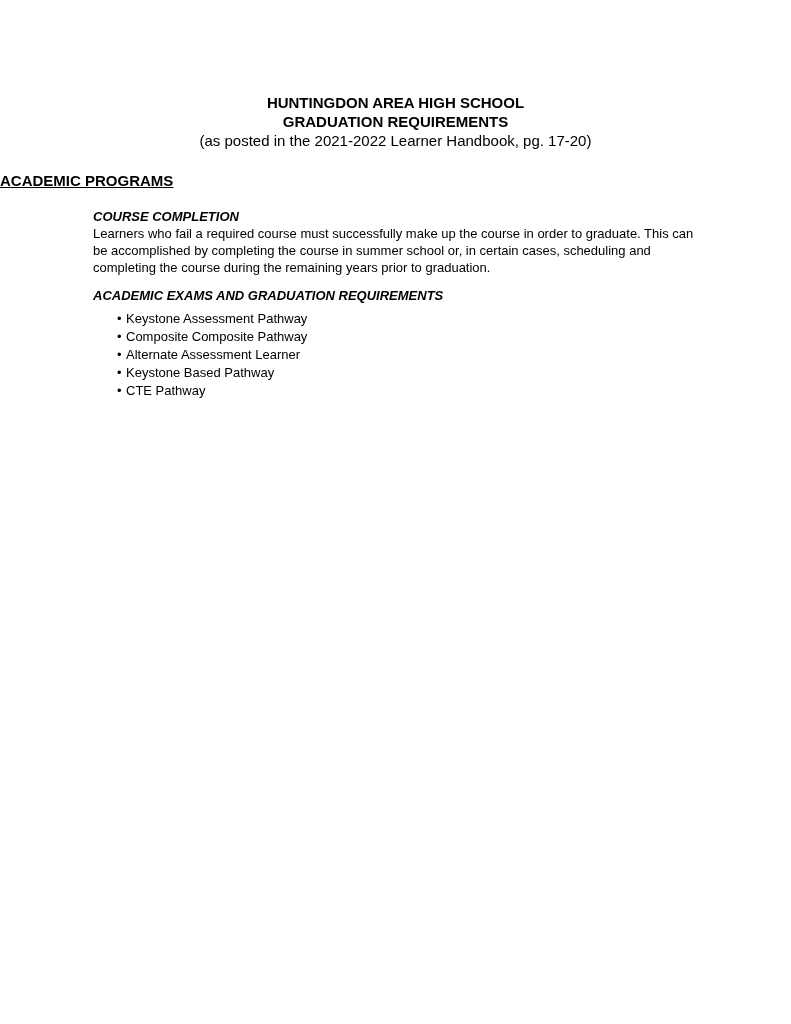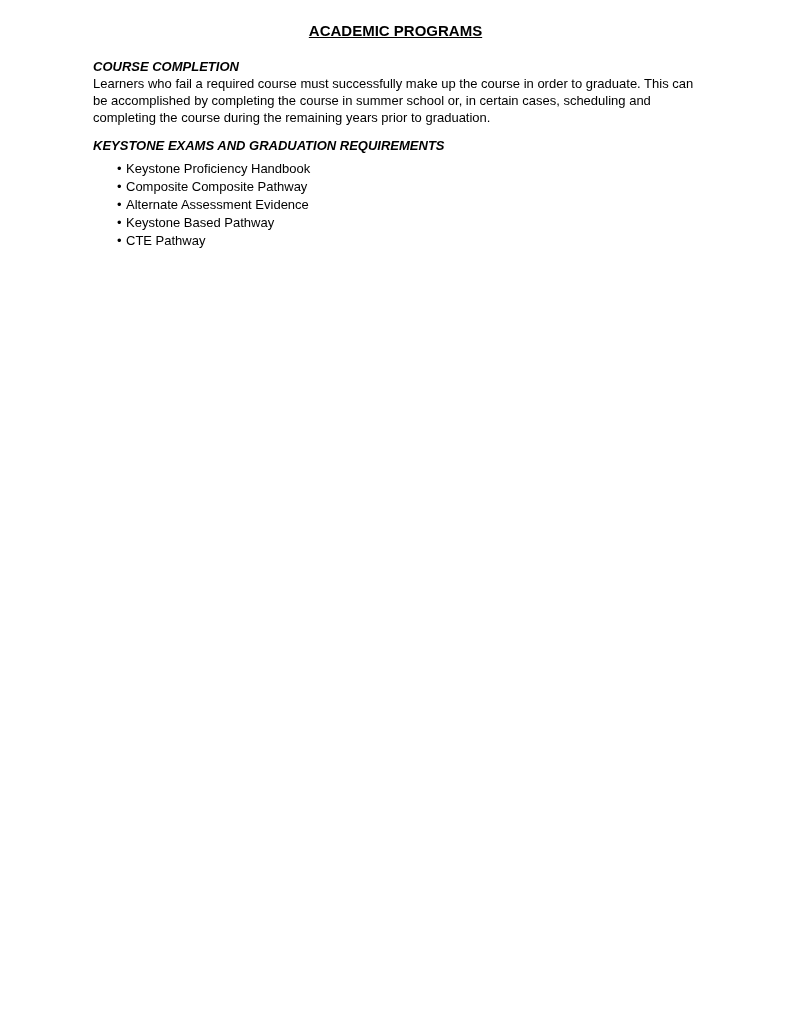--- a/index.html
+++ b/index.html
@@ -30,21 +30,20 @@
     margin: 0;
   }
   .doc-subtitle {
     font-size: 15px;
     font-weight: normal;
     line-height: 19px;
     margin: 0;
   }
   .section-heading {
     margin-top: 22px;
-    text-align: center;
     font-size: 15px;
     font-weight: bold;
     text-decoration: underline;
   }
   .content {
     margin-left: 93px;
     width: 612px;
     font-size: 13px;
     line-height: 17px;
     margin-top: 19px;
@@ -81,45 +80,50 @@
   .bullet-marker {
     width: 9px;
     flex: 0 0 9px;
   }
 </style>
 </head>
 <body>
 
 <div class="page">
 
+  <div class="doc-header">
+    <div class="doc-title">HUNTINGDON AREA HIGH SCHOOL</div>
+    <div class="doc-title">GRADUATION REQUIREMENTS</div>
+    <div class="doc-subtitle">(as posted in the 2021-2022 Learner Handbook, pg. 17-20)</div>
+  </div>
 
   <div class="section-heading">ACADEMIC PROGRAMS</div>
 
   <div class="content">
 
     <h3 class="sub-heading first">COURSE COMPLETION</h3>
 
 
     <p class="para">Learners who fail a required course must successfully make up the course in order to graduate. This can be accomplished by completing the course in summer school or, in certain cases, scheduling and completing the course during the remaining years prior to graduation.</p>
 
-    <h3 class="sub-heading later">KEYSTONE EXAMS AND GRADUATION REQUIREMENTS</h3>
+    <h3 class="sub-heading later">ACADEMIC EXAMS AND GRADUATION REQUIREMENTS</h3>
 
 
     <div class="bullet-list">
       <div class="bullet-item">
         <span class="bullet-marker">•</span>
-        <span>Keystone Proficiency Handbook</span>
+        <span>Keystone Assessment Pathway</span>
       </div>
       <div class="bullet-item">
         <span class="bullet-marker">•</span>
         <span>Composite Composite Pathway</span>
       </div>
       <div class="bullet-item">
         <span class="bullet-marker">•</span>
-        <span>Alternate Assessment Evidence</span>
+        <span>Alternate Assessment Learner</span>
       </div>
       <div class="bullet-item">
         <span class="bullet-marker">•</span>
         <span>Keystone Based Pathway</span>
       </div>
       <div class="bullet-item">
         <span class="bullet-marker">•</span>
         <span>CTE Pathway</span>
       </div>
     </div>

